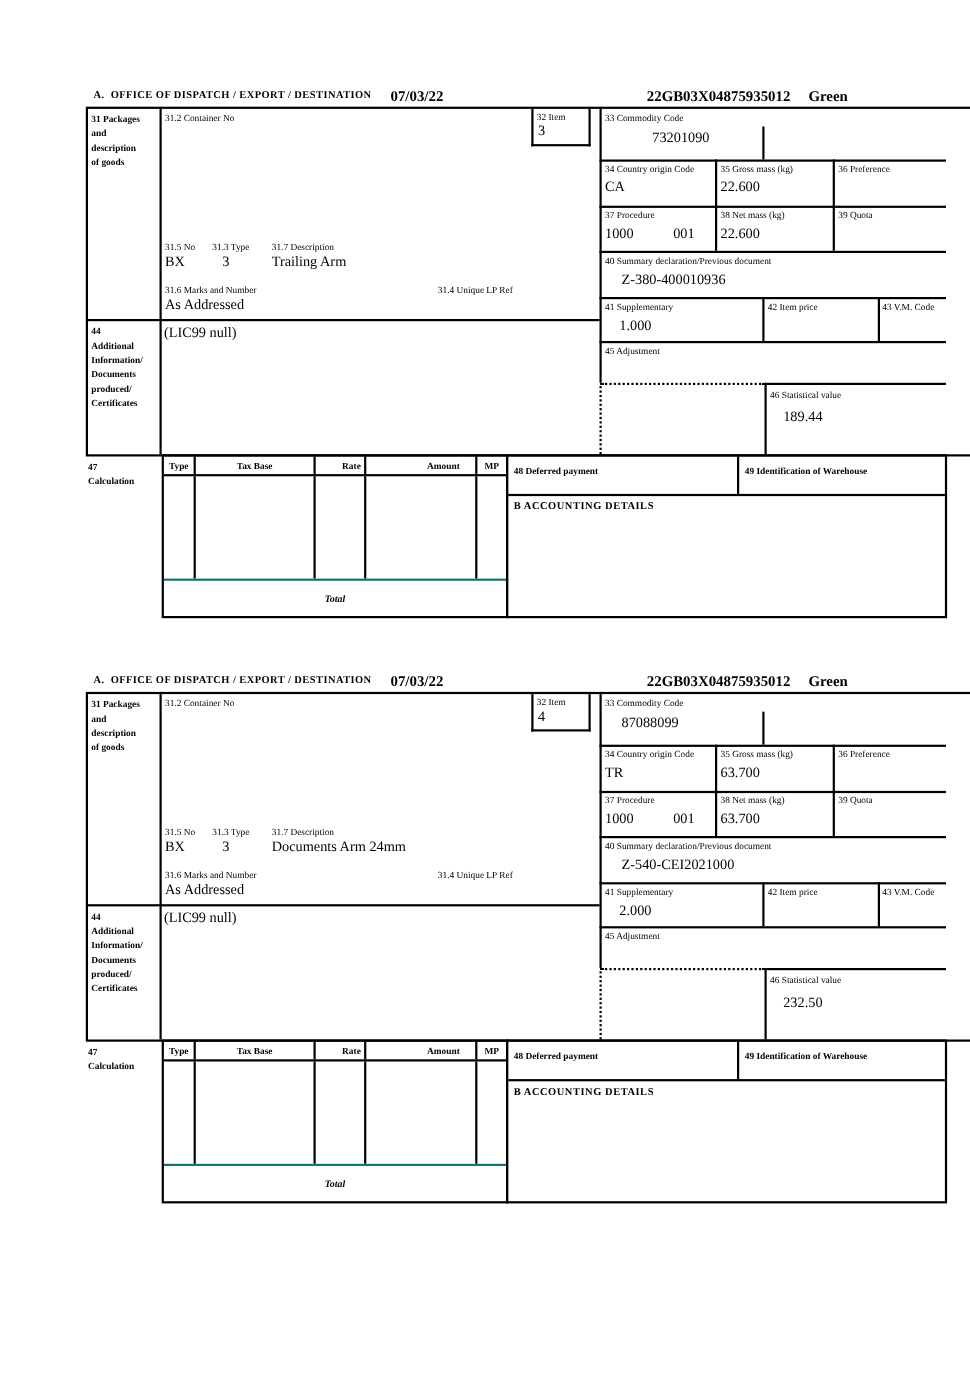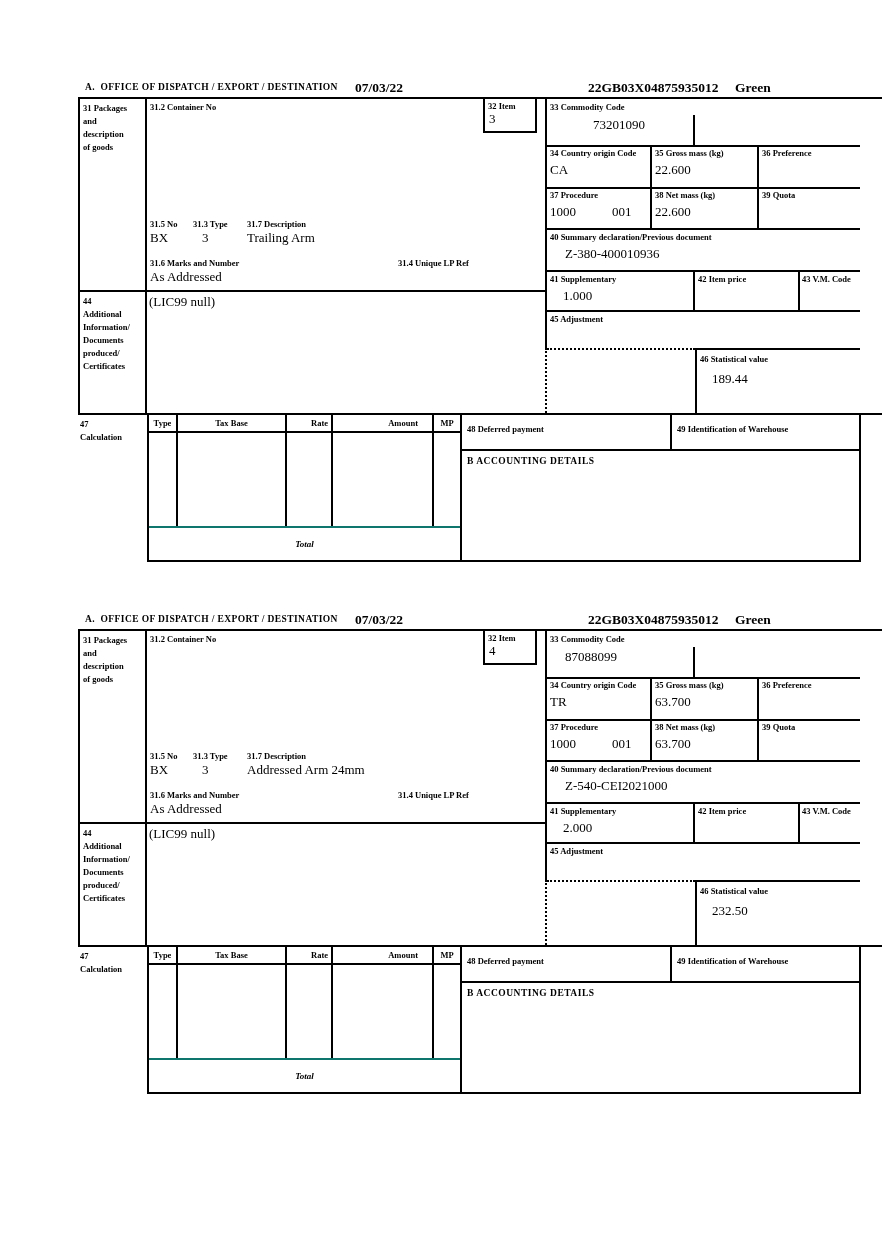--- a/index.html
+++ b/index.html
@@ -9,21 +9,21 @@
     font-family:"Liberation Serif","DejaVu Serif",serif;
   }
   .form { position:absolute; left:0; width:882px; height:483px; }
   .hdr-label { position:absolute; font-weight:bold; font-size:9.5px; letter-spacing:0.4px; white-space:nowrap; }
   .hdr-val { position:absolute; font-size:13.5px; font-weight:600; white-space:nowrap; }
   .mainbox { position:absolute; left:78px; top:17px; width:870px; height:318px; border:2px solid #000;padding-left:24px; }
   .lv { position:absolute; width:0; border-left:2px solid #000; }
   .lh { position:absolute; height:0; border-top:2px solid #000; }
   .lv.dot { border-left-style:dotted; }
   .lh.dot { border-top-style:dotted; }
-  .flabel { position:absolute; font-size:8.5px; font-weight:bold; line-height:10px; white-space:nowrap; }
+  .flabel { position:absolute; font-size:8.5px; font-weight:normal; line-height:10px; white-space:nowrap; }
   .value  { position:absolute; font-size:13px; line-height:17px; white-space:nowrap; }
   .lblblock { position:absolute; font-size:8.5px; font-weight:bold; line-height:13px; }
   .box32 { position:absolute; left:403px; top:0; width:54px; height:34px; border:2px solid #000; border-top:none;text-align:center; }
   .box32 .flabel { left:3px; top:2px; }
   .box32 .value  { left:4px; top:11px; }
   .box46 { position:absolute; left:615px; top:249px; width:165px; height:65px;
            border-left:2px solid #000; border-top:2px solid #000; }
   .calc-table { position:absolute; left:147px; top:333px; width:315px; height:149px;
                 border:2px solid #000; display:flex; flex-direction:column; }
   .t-head { display:flex; height:18px; border-bottom:2px solid #000; }
@@ -200,21 +200,21 @@
       <div>produced/</div>
         <div>Certificates</div>
     </div>
 
     <div class="flabel" style="left:70px;top:3px">31.2 Container No</div>
     <div class="flabel" style="left:70px;top:120px">31.5 No</div>
     <div class="flabel" style="left:113px;top:120px">31.3 Type</div>
     <div class="flabel" style="left:167px;top:120px">31.7 Description</div>
     <div class="value" style="left:70px;top:130px">BX</div>
     <div class="value" style="left:122px;top:130px">3</div>
-    <div class="value" style="left:167px;top:130px">Addressed Arm 24mm</div>
+    <div class="value" style="left:167px;top:130px">Documents Arm 24mm</div>
     <div class="flabel" style="left:70px;top:159px">31.6 Marks and Number</div>
     <div class="flabel" style="left:318px;top:159px">31.4 Unique LP Ref</div>
     <div class="value" style="left:70px;top:169px">As Addressed</div>
     <div class="value" style="left:69px;top:194px">(LIC99 null)</div>
 
     <div class="box32">
       <div class="flabel">32 Item</div>
       <div class="value">4</div>
     </div>
 

